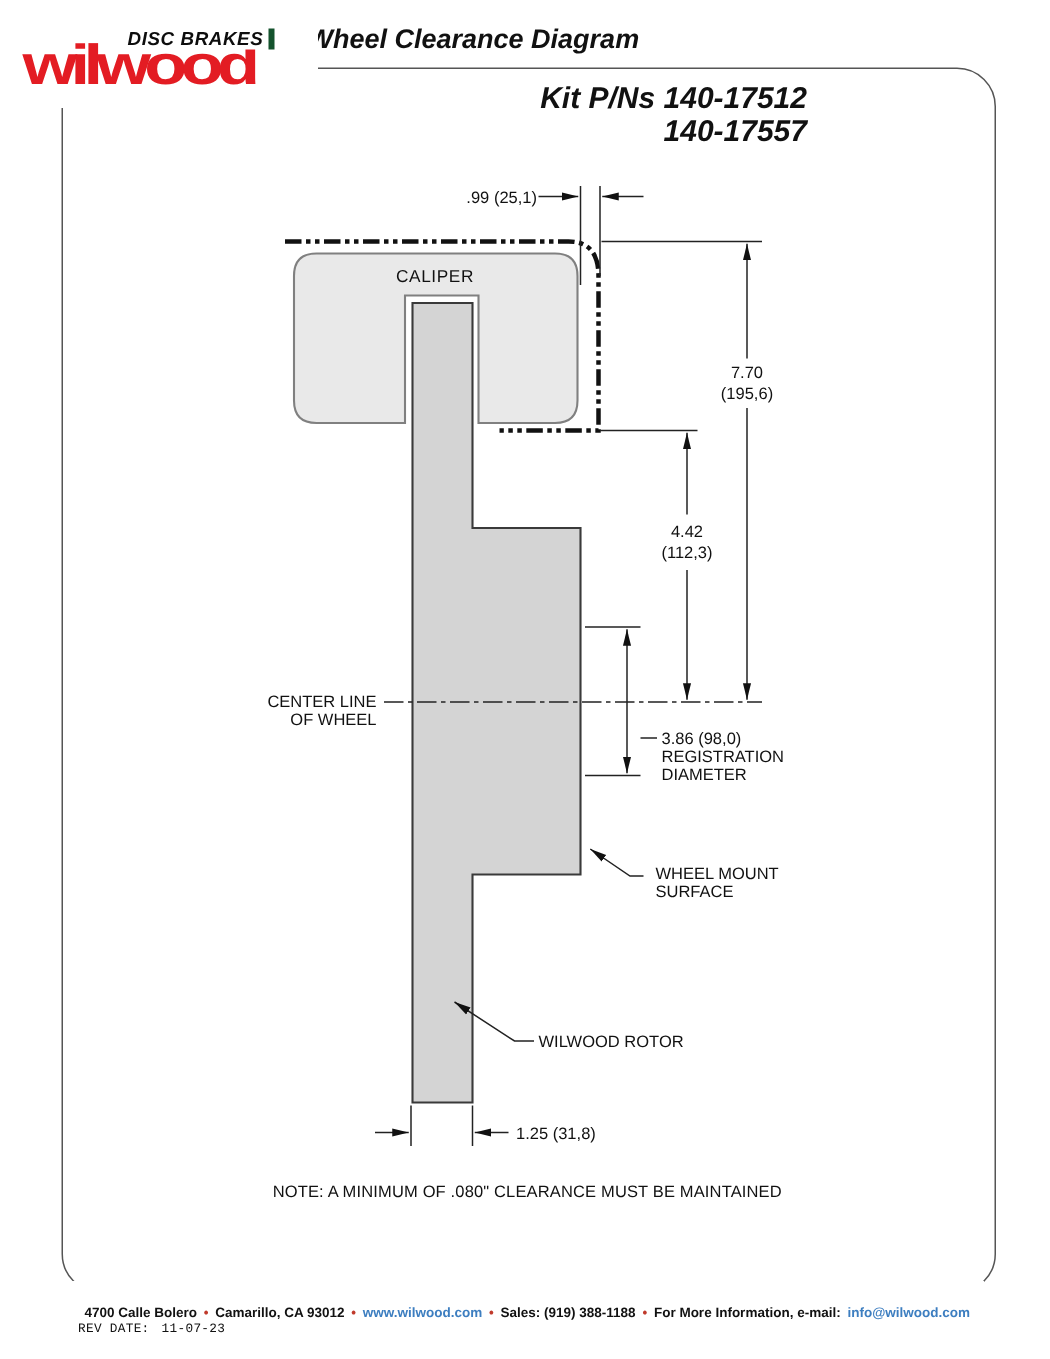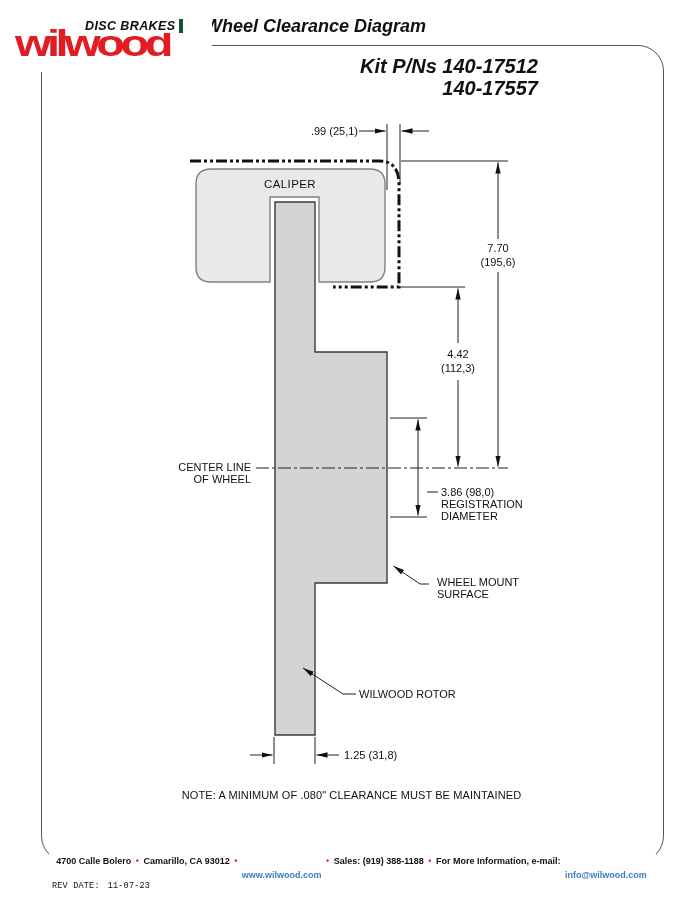--- a/index.html
+++ b/index.html
@@ -24,21 +24,21 @@
   
   .drawing{position:absolute;left:0;top:0;width:700px;height:906px;z-index:2;}
   .drawing text{font-family:"Liberation Sans",sans-serif;fill:#111;font-size:11px;}
   
   .note{position:absolute;left:41px;top:789px;width:621px;text-align:center;
         font-size:11px;line-height:13px;letter-spacing:.1px;z-index:2;}
   
   .footer-bar{position:absolute;left:41px;top:853.5px;width:621px;display:flex;
               justify-content:center;z-index:3;}
   .footer-text{background:#fff;padding:0 9px;display:flex;gap:4.5px;white-space:nowrap;
-               font-size:9px;font-weight:bold;line-height:14px;align-items:flex-start;}
+               font-size:9px;font-weight:bold;line-height:14px;align-items:flex-end;}
   .f-bullet{color:#c03a2b;}
   .f-link{color:#3d7ec0;margin-top:14px;}
   .rev{position:absolute;left:52px;top:881px;font-size:8.5px;letter-spacing:.2px;z-index:2;font-family:Liberation Mono, monospace;}
   .rev span{margin-right:8px;}
 </style>
 </head>
 <body>
 
 <div class="page">
 

